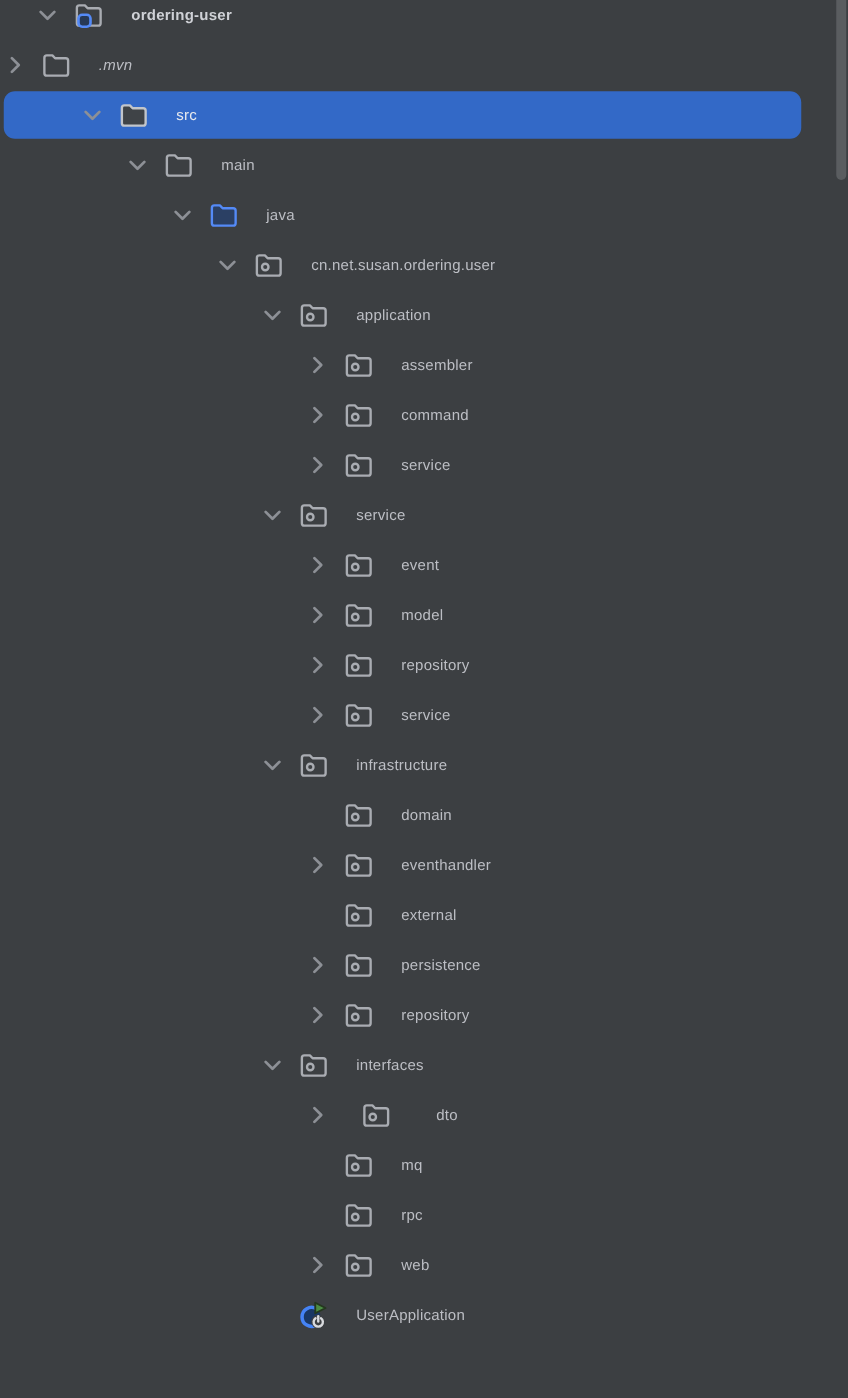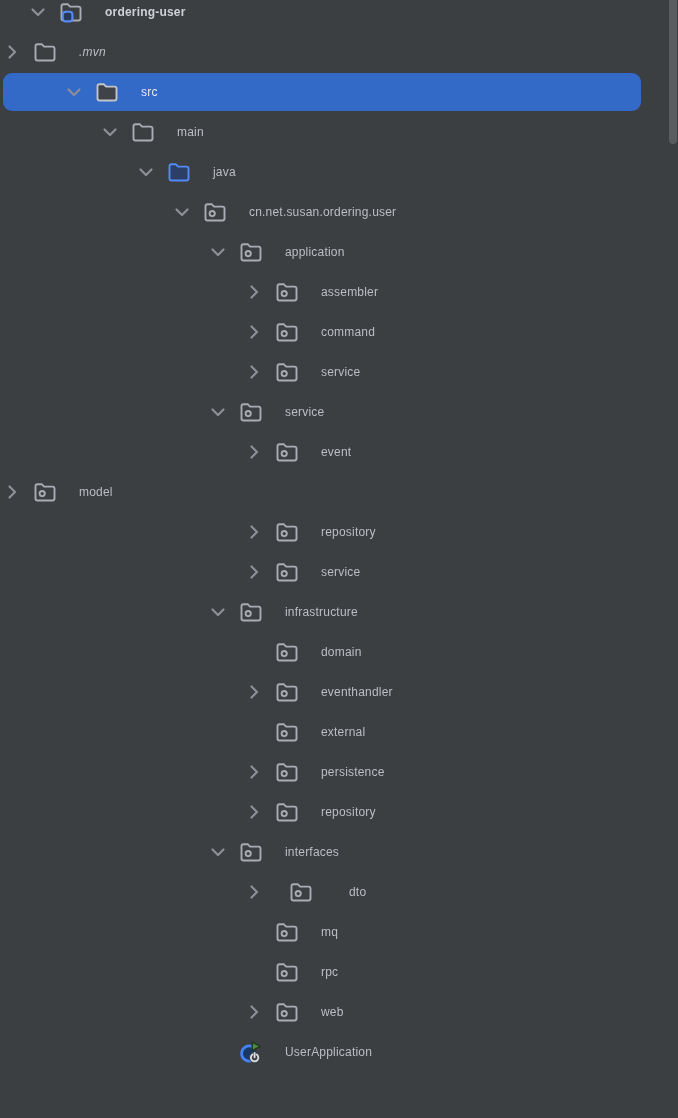--- a/index.html
+++ b/index.html
@@ -249,21 +249,21 @@
           </svg>
         </span>
         <span class="ficon">
           <svg width="26" height="26" viewBox="0 0 26 26">
             <path d="M3.5 19.5 V7.3 Q3.5 5.3 5.5 5.3 H9.9 L12.1 7.6 H20.5 Q22.5 7.6 22.5 9.6 V19.5 Q22.5 21.5 20.5 21.5 H5.5 Q3.5 21.5 3.5 19.5 Z" fill="none" stroke="#A9ACB2" stroke-width="1.9" stroke-linejoin="round"></path>
             <circle cx="10.2" cy="14.6" r="2.6" fill="none" stroke="#A9ACB2" stroke-width="1.9"></circle>
           </svg>
         </span>
         <span class="lbl">event</span>
       </div>
-      <div class="row" style="">
+      <div class="row" style="padding-left: 242px;">
         <span class="chev">
           <svg width="24" height="24" viewBox="0 0 24 24">
             <path d="M9.5 6.5 L15 12 L9.5 17.5" fill="none" stroke="#8D9096" stroke-width="2.2" stroke-linecap="round" stroke-linejoin="round"></path>
           </svg>
         </span>
         <span class="ficon">
           <svg width="26" height="26" viewBox="0 0 26 26">
             <path d="M3.5 19.5 V7.3 Q3.5 5.3 5.5 5.3 H9.9 L12.1 7.6 H20.5 Q22.5 7.6 22.5 9.6 V19.5 Q22.5 21.5 20.5 21.5 H5.5 Q3.5 21.5 3.5 19.5 Z" fill="none" stroke="#A9ACB2" stroke-width="1.9" stroke-linejoin="round"></path>
             <circle cx="10.2" cy="14.6" r="2.6" fill="none" stroke="#A9ACB2" stroke-width="1.9"></circle>
           </svg>

